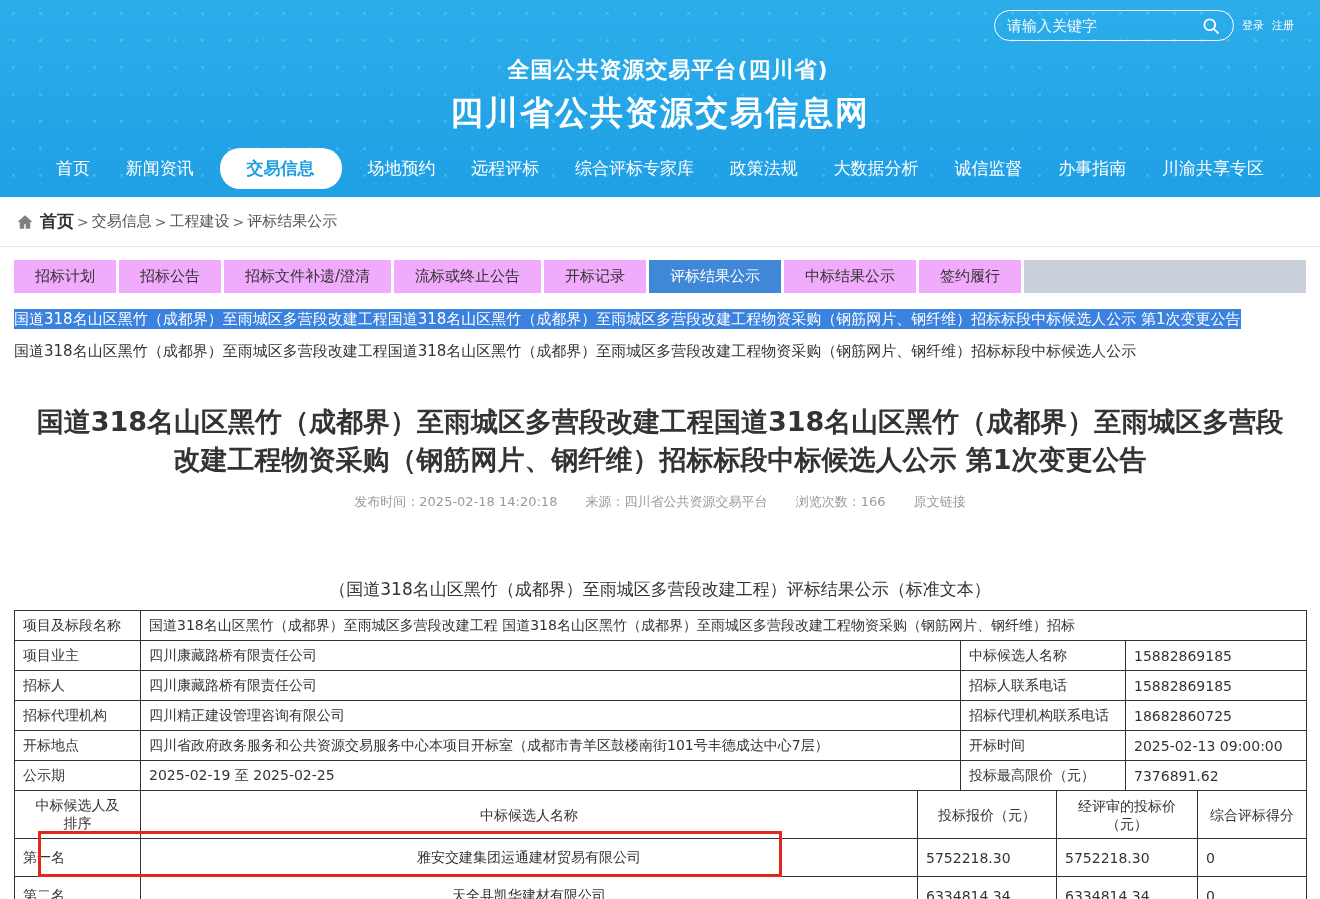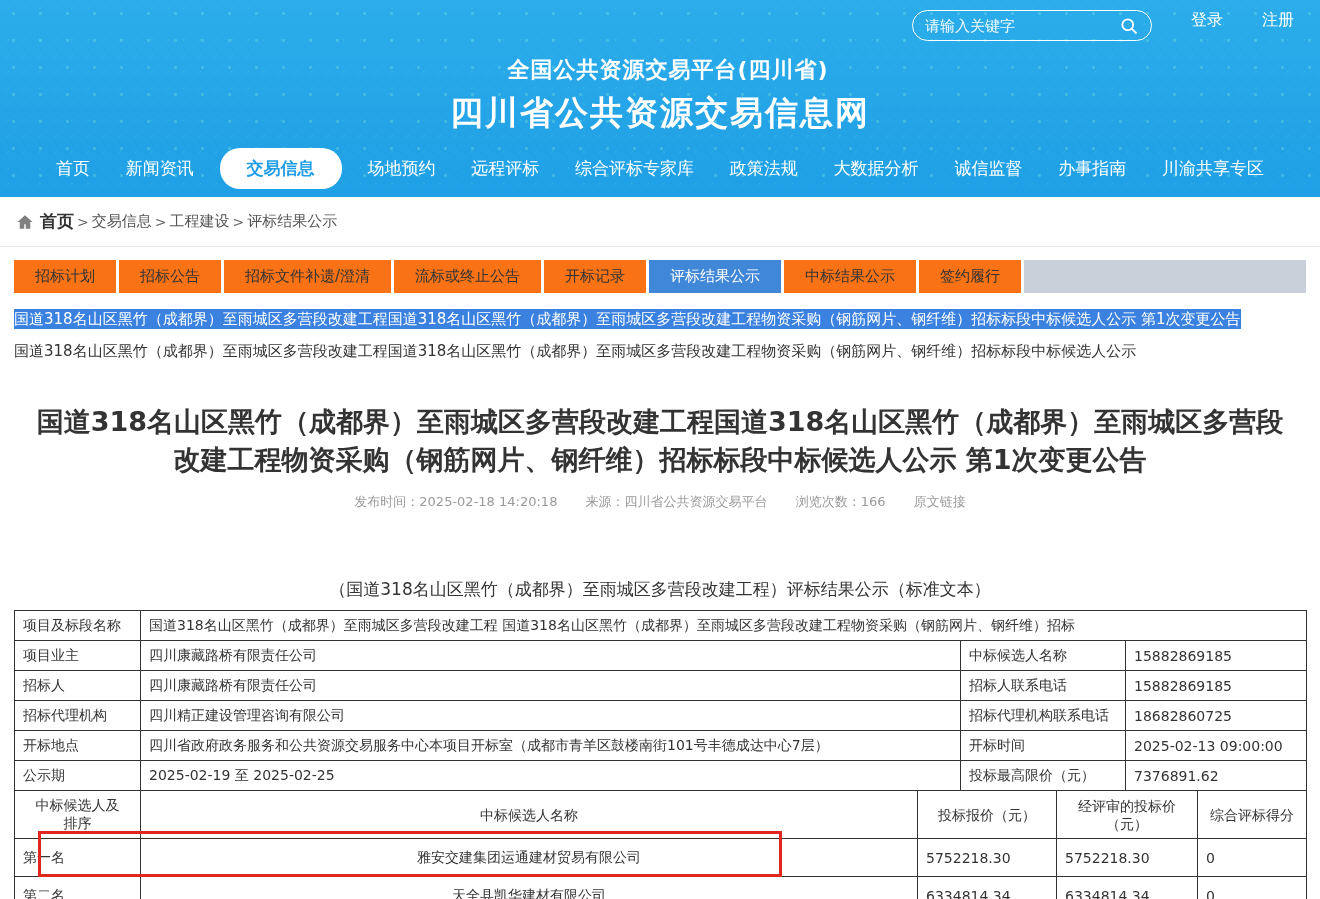--- a/index.html
+++ b/index.html
@@ -10,49 +10,49 @@
   }
   
   .site-header {
     height:197px; position:relative; color:#fff;
     background-image:
       radial-gradient(rgba(140,240,215,.28) 1.3px, transparent 1.8px),
       radial-gradient(rgba(140,240,215,.16) 1px, transparent 1.5px),
       linear-gradient(180deg,#2cadea,#1f9fe5);
     background-size:27px 27px, 16px 16px, 100% 100%;
   }
-  .header-top { position:absolute; top:10px; right:26px; display:flex; align-items:flex-start; gap:39px; }
+  .header-top { position:absolute; top:10px; right:26px; display:flex; align-items:center; gap:8px; }
   .search-box {
     display:flex; align-items:center; width:240px; height:31px;
     border:1px solid #fff; border-radius:17px; padding:0 12px;
   }
   .search-box input {
     flex:1; background:transparent; border:none; outline:none; color:#fff; font-size:15px;
     font-family:"DejaVu Sans","Liberation Sans",sans-serif;
   }
   .search-box input::placeholder { color:rgba(255,255,255,.95); }
-  .auth-link { color:#fff; font-size:16px; cursor:pointer; text-decoration:none; }
+  .auth-link { color:#fff; font-size:11px; cursor:pointer; text-decoration:none; }
   .titles { text-align:center; padding-top:55px; }
   .platform-title { font-size:22px; font-weight:bold; letter-spacing:1px;padding-left:16px; }
   .site-title { font-size:33px; font-weight:bold; letter-spacing:2px; margin-top:6px; }
   .main-nav {
     position:absolute; left:0; right:0; bottom:8px; height:42px;
     display:flex; justify-content:space-between; align-items:center; padding:0 46px;
   }
   .nav-item { font-size:17px; color:#fff; cursor:pointer; white-space:nowrap; padding:8px 10px; }
   .nav-item.active { background:#fff; color:#1e9de5; border-radius:20px; padding:9px 27px; font-weight:bold; }
   
   .breadcrumb { height:50px; display:flex; align-items:center; padding-left:16px; border-bottom:1px solid #e6e6e6; background:#fff; }
   .home-icon { width:18px; height:18px; margin-right:6px; }
   .bc-home { font-size:17px; font-weight:bold; color:#333; cursor:pointer; }
   .bc-sep { color:#666; font-size:14px; margin:0 3px; }
   .bc-item { color:#555; font-size:15px; cursor:pointer; }
   
   .tab-bar { display:flex; margin:13px 14px 0 14px; height:33px; }
-  .tab { background:#f97316; color:#333; font-size:15px; line-height:33px; padding:0 21px; margin-right:3px; cursor:pointer; white-space:nowrap; }
+  .tab { background:#f0abfc; color:#333; font-size:15px; line-height:33px; padding:0 21px; margin-right:3px; cursor:pointer; white-space:nowrap; }
   .tab.active { background:#4187d8; color:#fff; }
   .tab-filler { flex:1; background:#cad0da; }
   
   .list-lines { margin:15px 14px 0 14px; }
   .selected-line { font-size:15px; line-height:23px; cursor:pointer; }
   .selected-line .sel { background:#3b82e0; color:#fff; padding:1px 0; }
   .plain-line { font-size:15px; color:#333; margin-top:11px; cursor:pointer; }
   
   .article-title { margin:42px auto 0; width:1270px; text-align:center; font-size:27px; font-weight:bold; line-height:38px; color:#333; }
   .meta-row { margin-top:14px; text-align:center; color:#9a9a9a; font-size:13px; }

